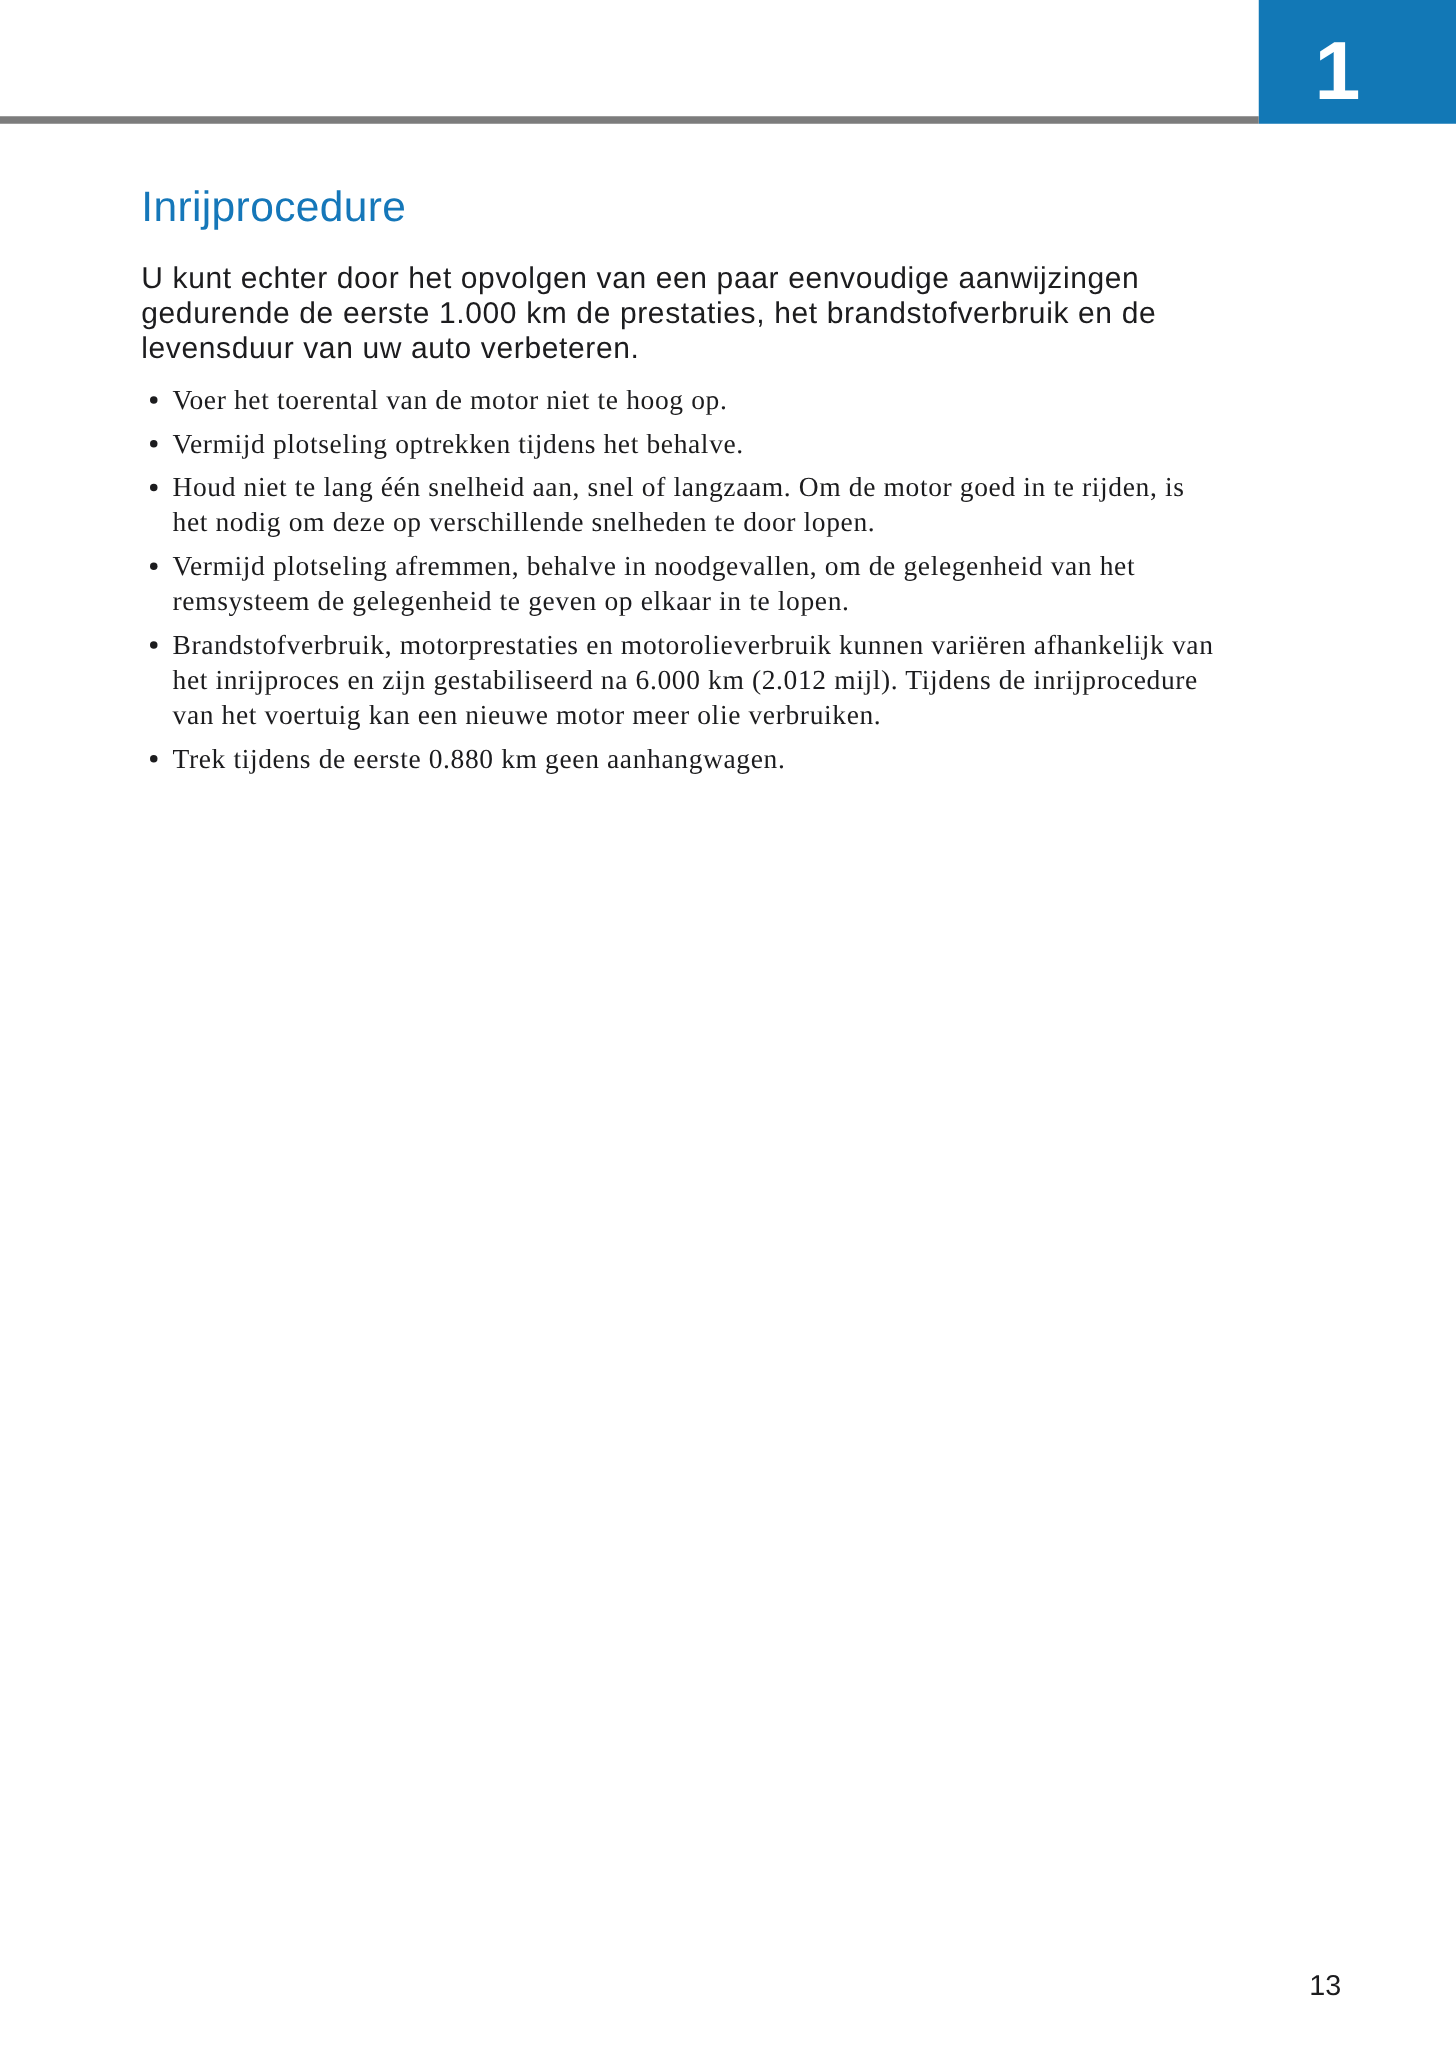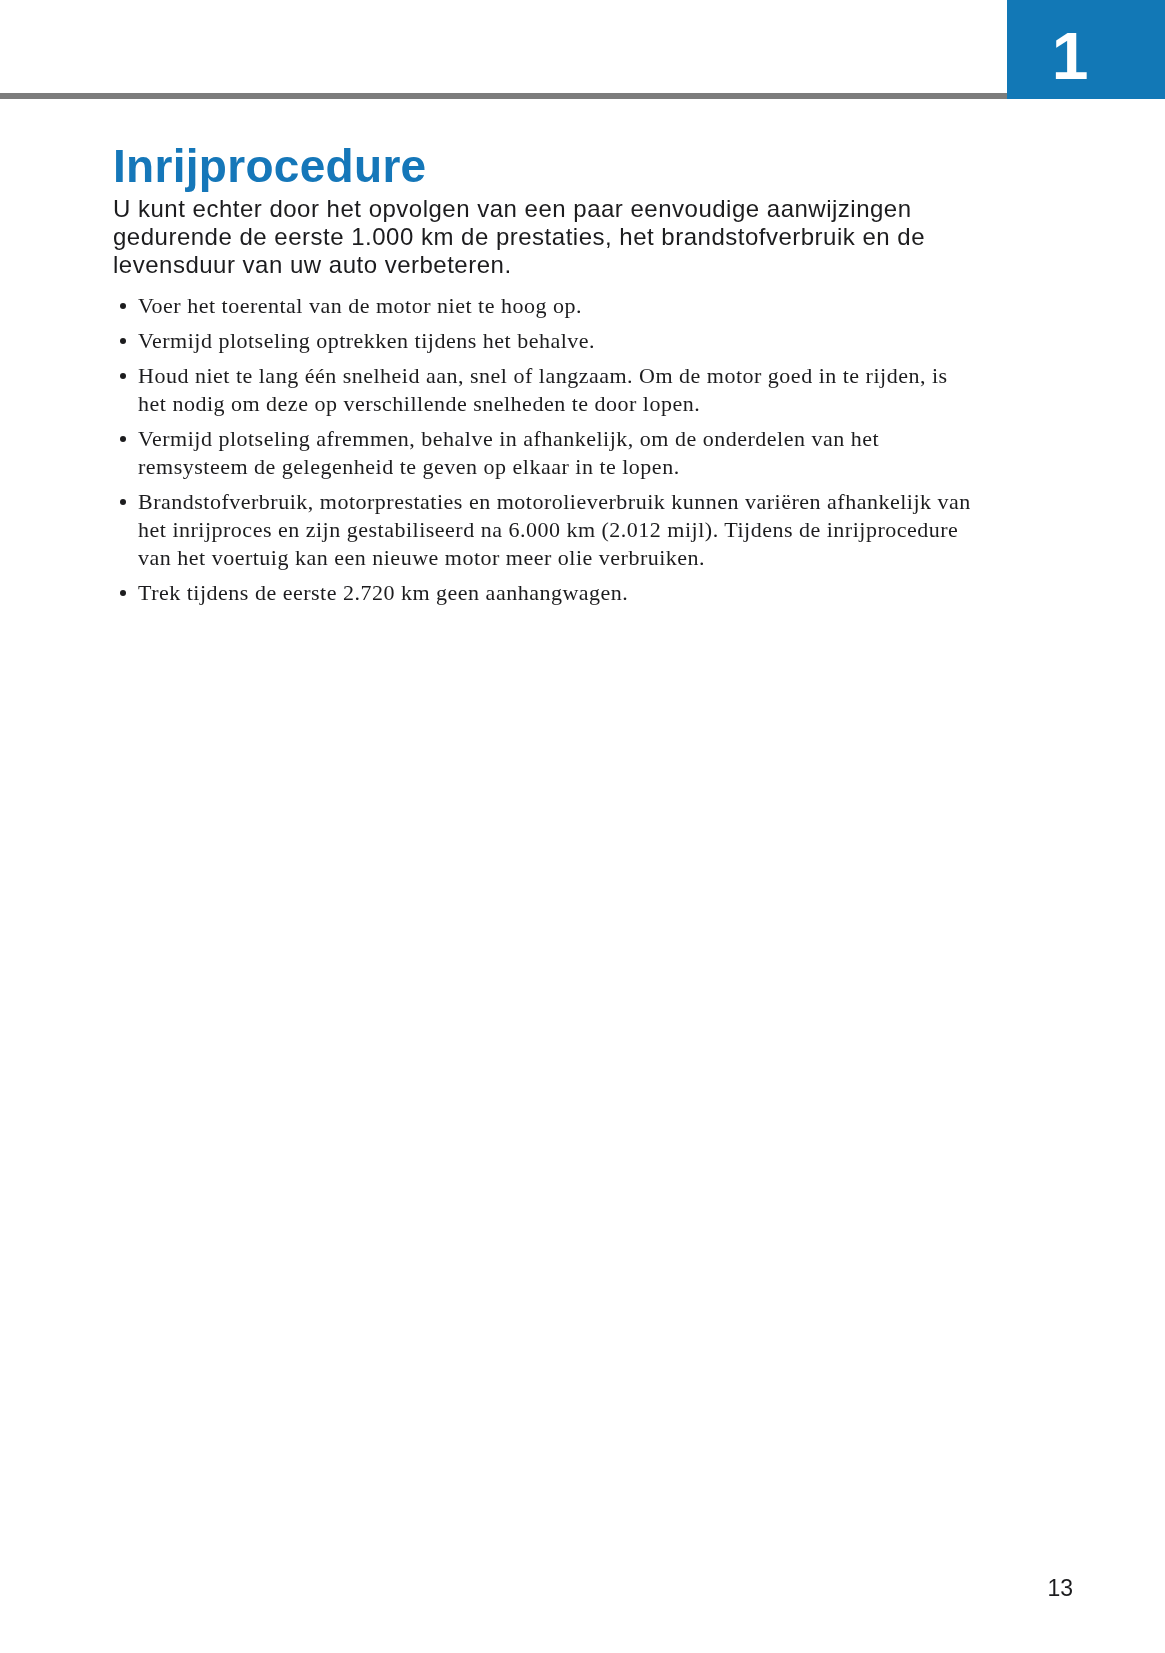--- a/index.html
+++ b/index.html
@@ -52,25 +52,25 @@
   }
   
   .content {
     position: absolute;
     top: 146px;
     left: 113px;
     width: 865px;
   }
   .section-title {
     color: var(--title-blue);
-    font-size: 46px;
-    font-weight: 700;
+    font-size: 34px;
+    font-weight: 400;
     letter-spacing: 0.3px;
     line-height: 40px;
-    margin-bottom: 9px;
+    margin-bottom: 23px;
   }
   .intro {
     font-size: 24px;
     line-height: 28px;
     letter-spacing: 0.5px;
     max-width: 835px;
     margin-bottom: 13px;
   }
   ul.bullets {
     list-style: none;
@@ -133,30 +133,30 @@
           <span class="bullet-text">Vermijd plotseling optrekken tijdens het behalve.</span>
         </li>
 
         <li class="bullet-item">
           <span class="dot"></span>
           <span class="bullet-text">Houd niet te lang één snelheid aan, snel of langzaam. Om de motor goed in te rijden, is het nodig om deze op verschillende snelheden te door lopen.</span>
         </li>
 
         <li class="bullet-item">
           <span class="dot"></span>
-          <span class="bullet-text">Vermijd plotseling afremmen, behalve in afhankelijk, om de onderdelen van het remsysteem de gelegenheid te geven op elkaar in te lopen.</span>
+          <span class="bullet-text">Vermijd plotseling afremmen, behalve in noodgevallen, om de gelegenheid van het remsysteem de gelegenheid te geven op elkaar in te lopen.</span>
         </li>
 
         <li class="bullet-item">
           <span class="dot"></span>
           <span class="bullet-text">Brandstofverbruik, motorprestaties en motorolieverbruik kunnen variëren afhankelijk van het inrijproces en zijn gestabiliseerd na 6.000 km (2.012 mijl). Tijdens de inrijprocedure van het voertuig kan een nieuwe motor meer olie verbruiken.</span>
         </li>
 
         <li class="bullet-item">
           <span class="dot"></span>
-          <span class="bullet-text">Trek tijdens de eerste 2.720 km geen aanhangwagen.</span>
+          <span class="bullet-text">Trek tijdens de eerste 0.880 km geen aanhangwagen.</span>
         </li>
       </ul>
   </div>
 
   <div class="page-number">13</div>
 
 </div>
 
 </body></html>

